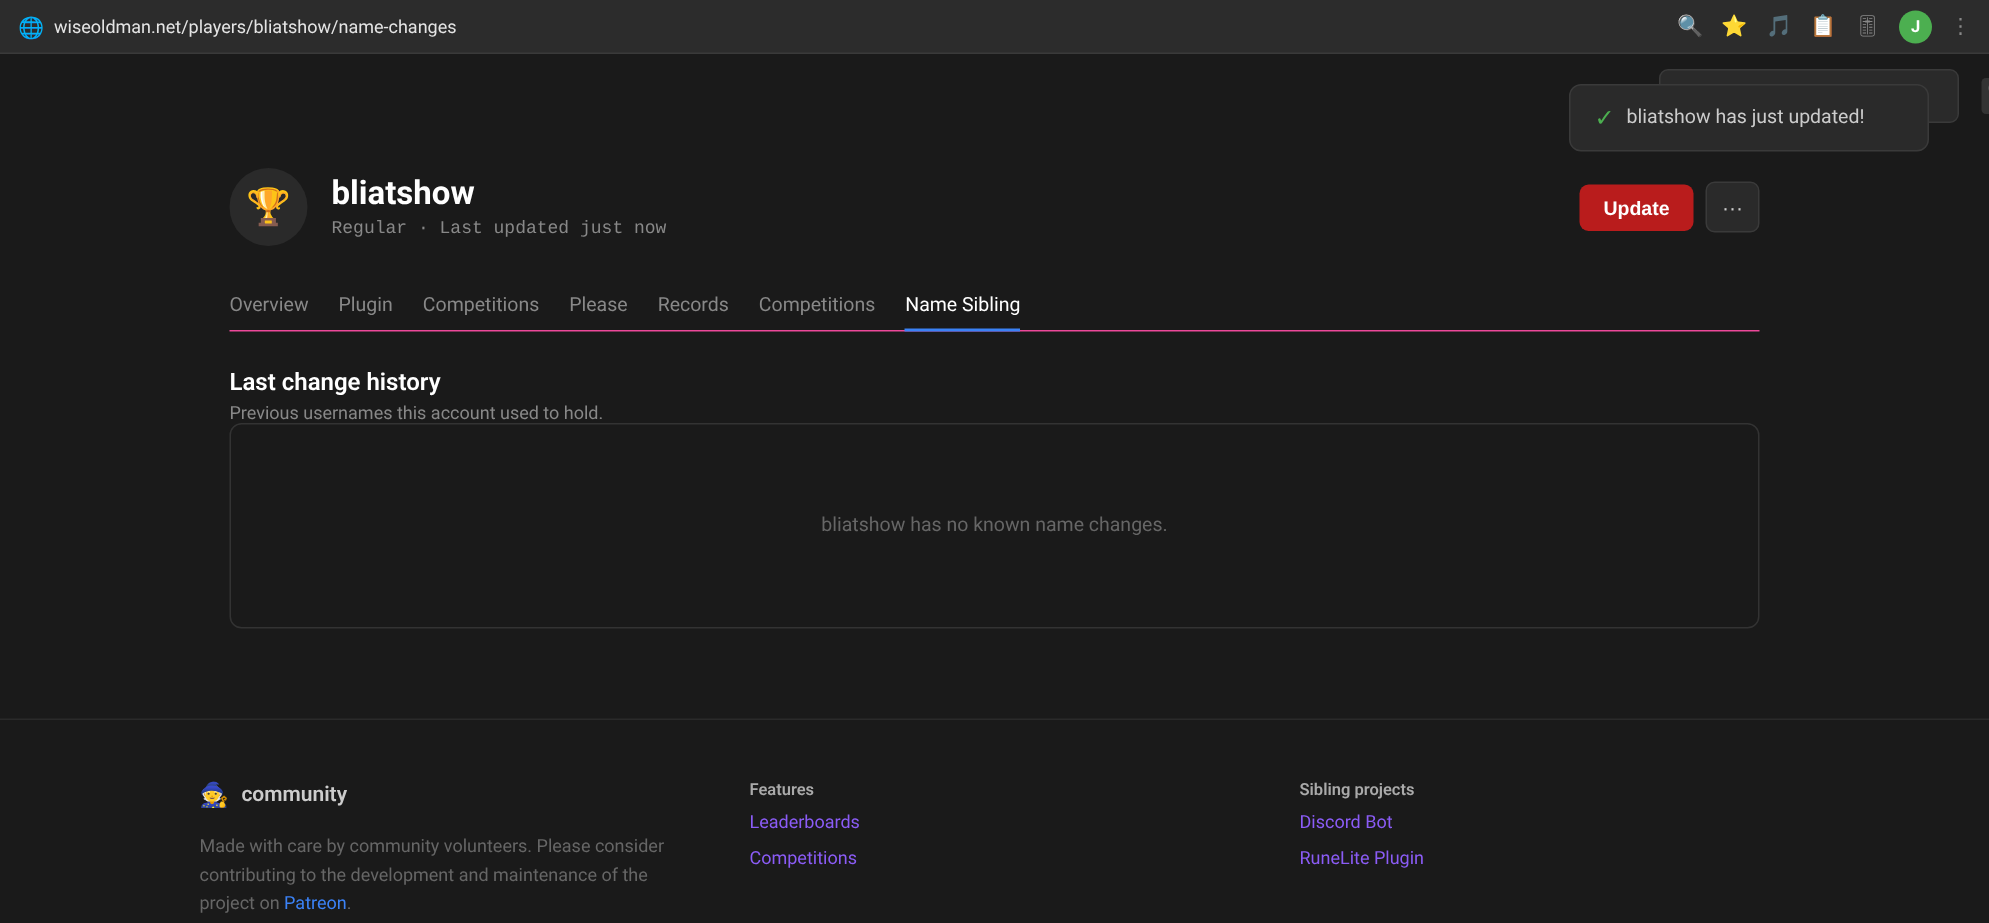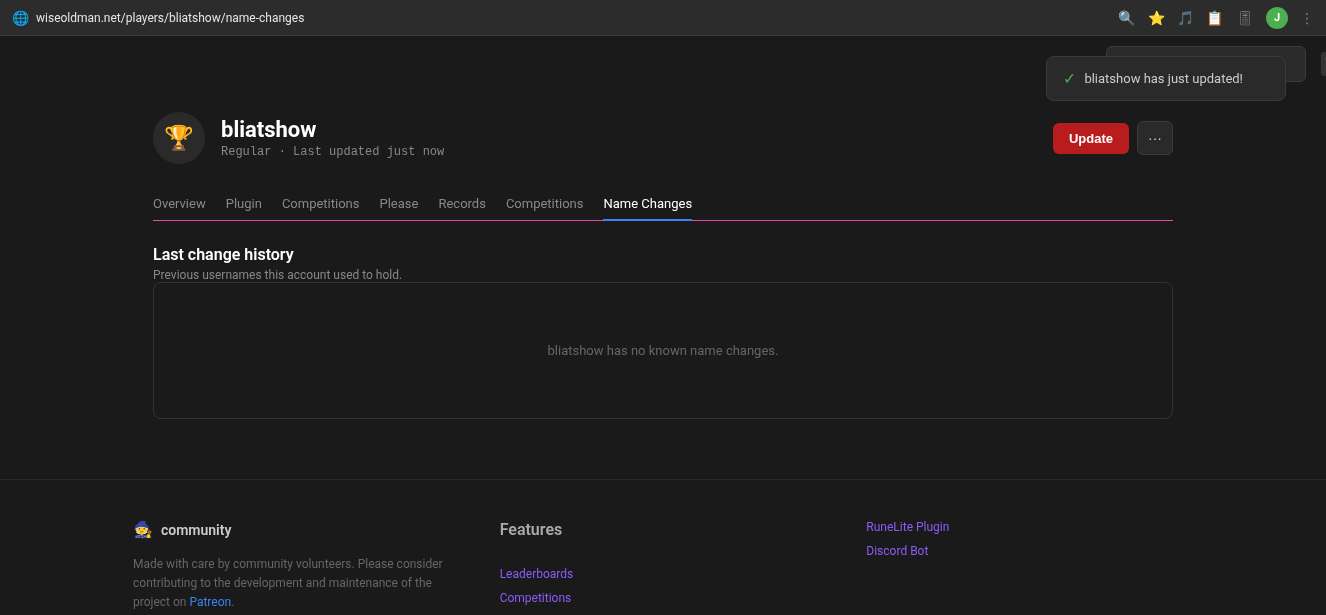--- a/index.html
+++ b/index.html
@@ -246,24 +246,24 @@
       color: #666;
       font-size: 12px;
       line-height: 1.6;
       margin-bottom: 20px;
     }
     .footer-desc a {
       color: #3b82f6;
       text-decoration: none;
     }
     .footer-col-title {
-      font-size: 16px;
+      font-size: 11px;
       font-weight: 600;
       color: #aaa;
-      margin-bottom: 28px;
+      margin-bottom: 8px;
     }
     .footer-link {
       display: block;
       color: #8b5cf6;
       font-size: 12px;
       margin-bottom: 10px;
       text-decoration: none;
       cursor: pointer;
     }
 
@@ -333,21 +333,21 @@
     </div>
   </div>
 
   <div class="tabs">
     <div class="tab">Overview</div>
     <div class="tab">Plugin</div>
     <div class="tab">Competitions</div>
     <div class="tab">Please</div>
     <div class="tab">Records</div>
     <div class="tab">Competitions</div>
-    <div class="tab active">Name Changes</div>
+    <div class="tab active">Name Sibling</div>
   </div>
 
   <div>
     <div class="section-title">Last change history</div>
     <div class="section-desc">Previous usernames this account used to hold.</div>
     <div class="name-change-box">
       <span>bliatshow has no known name changes.</span>
     </div>
   </div>
 </div>
@@ -368,18 +368,19 @@
     </div>
 
     <div>
       <div class="footer-col-title">Features</div>
       <a class="footer-link">Leaderboards</a>
       <a class="footer-link">Competitions</a>
 
     </div>
 
     <div>
+      <div class="footer-col-title">Sibling projects</div>
+      <a class="footer-link">Discord Bot</a>
       <a class="footer-link">RuneLite Plugin</a>
-      <a class="footer-link">Discord Bot</a>
 
     </div>
   </div>
 </div>
 
 </body></html>

